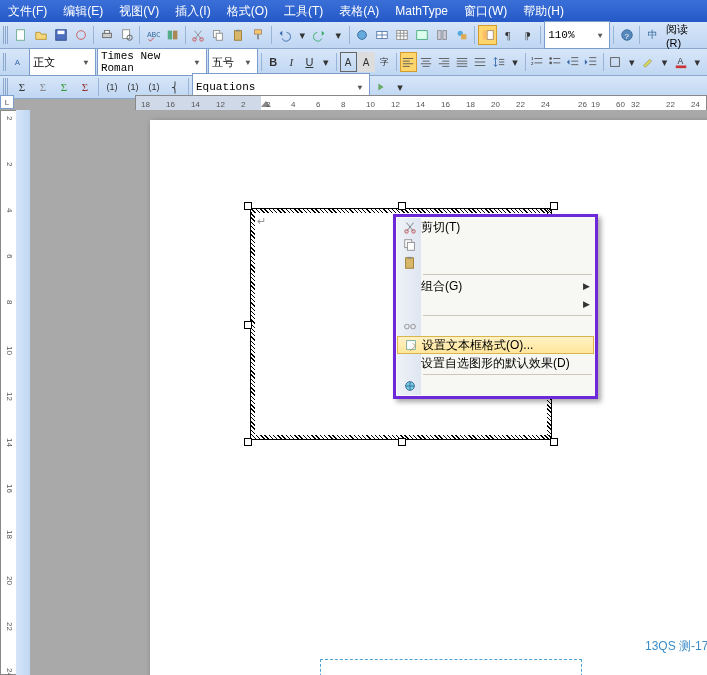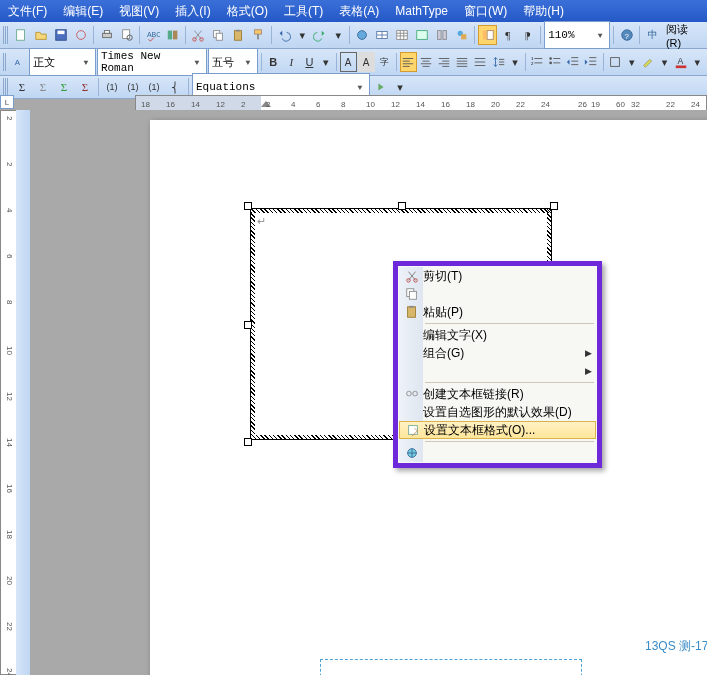--- a/index.html
+++ b/index.html
@@ -208,25 +208,24 @@
   font-size: 12px;
   color: #3a8cc7;
 }
 
 .context-menu {
   position: absolute;
   left: 393px;
   top: 214px;
   width: 197px;
   background: #f7f7f4;
-  border: 5px solid #6d28d9;
+  border: 3px solid #6d28d9;
   box-shadow: 3px 3px 5px rgba(0,0,0,0.35);
   padding: 1px;
   font-size: 12px;
-  margin-top: 47px;
 }
 .context-menu .cmi {
   display: flex;
   align-items: center;
   height: 18px;
   padding: 0 18px 0 2px;
   position: relative;
   cursor: default;
 }
 .context-menu .cmi .icon-col {
@@ -695,59 +694,53 @@
         </svg>
     </span>
   </div>
   <div class="cmi">
     <span class="icon-col">
       <svg class="icon-svg" viewBox="0 0 16 16">
           <rect x="3" y="2" width="9" height="12" fill="#d8b76a" stroke="#9a7a30"></rect>
           <rect x="5" y="1" width="5" height="2" fill="#888"></rect>
         </svg>
     </span>
-    <span class="label">粘贴(P)</span>
   </div>
   <div class="sep"></div>
-  <div class="cmi">
-    <span class="icon-col"></span>
-    <span class="label">编辑文字(X)</span>
-  </div>
   <div class="cmi">
     <span class="icon-col"></span>
     <span class="label">组合(G)</span>
     <span class="sub-arrow">▶</span>
   </div>
   <div class="cmi">
     <span class="icon-col"></span>
     <span class="sub-arrow">▶</span>
   </div>
   <div class="sep"></div>
   <div class="cmi">
     <span class="icon-col">
       <svg class="icon-svg" viewBox="0 0 16 16">
           <rect x="2" y="5" width="5" height="5" rx="2" fill="none" stroke="#888"></rect>
           <rect x="9" y="5" width="5" height="5" rx="2" fill="none" stroke="#888"></rect>
         </svg>
     </span>
-    <span class="label">创建文本框链接(R)</span>
-  </div>
-  <div class="cmi">
-    <span class="icon-col"></span>
-    <span class="label">设置自选图形的默认效果(D)</span>
   </div>
   <div class="cmi highlight">
     <span class="icon-col">
       <svg class="icon-svg" viewBox="0 0 16 16">
           <rect x="3" y="3" width="10" height="10" fill="#fff" stroke="#7a9"></rect>
           <path d="M10 6 l3 3 l-6 6" stroke="#b85" fill="none"></path>
         </svg>
     </span>
     <span class="label">设置文本框格式(O)...</span>
   </div>
+  <div class="cmi">
+    <span class="icon-col"></span>
+    <span class="label">设置自选图形的默认效果(D)</span>
+  </div>
   <div class="sep"></div>
   <div class="cmi">
     <span class="icon-col">
       <svg class="icon-svg" viewBox="0 0 16 16">
           <circle cx="8" cy="8" r="5" fill="#7cd" stroke="#369"></circle>
           <path d="M3 8 h10 M8 3 v10" stroke="#369"></path>
         </svg>
     </span>
   </div>
 </div>

